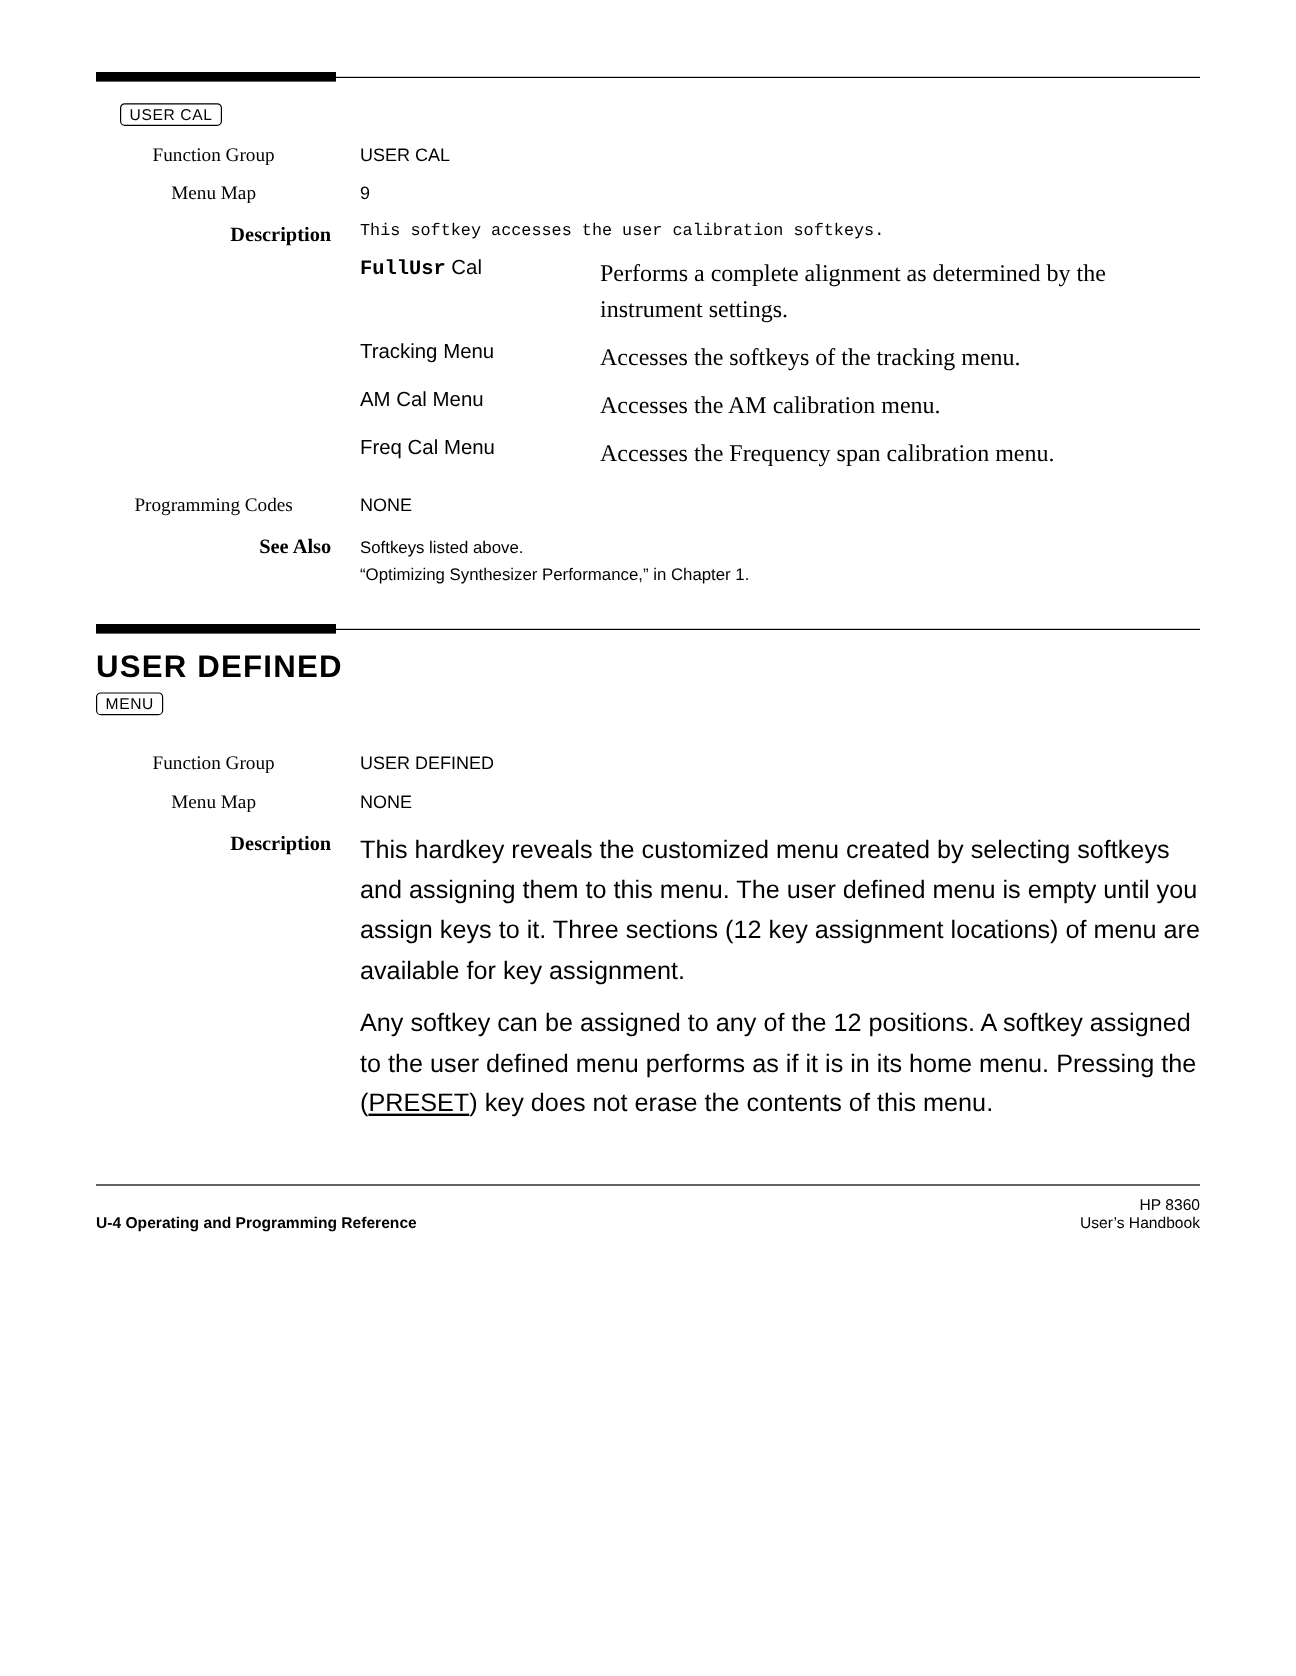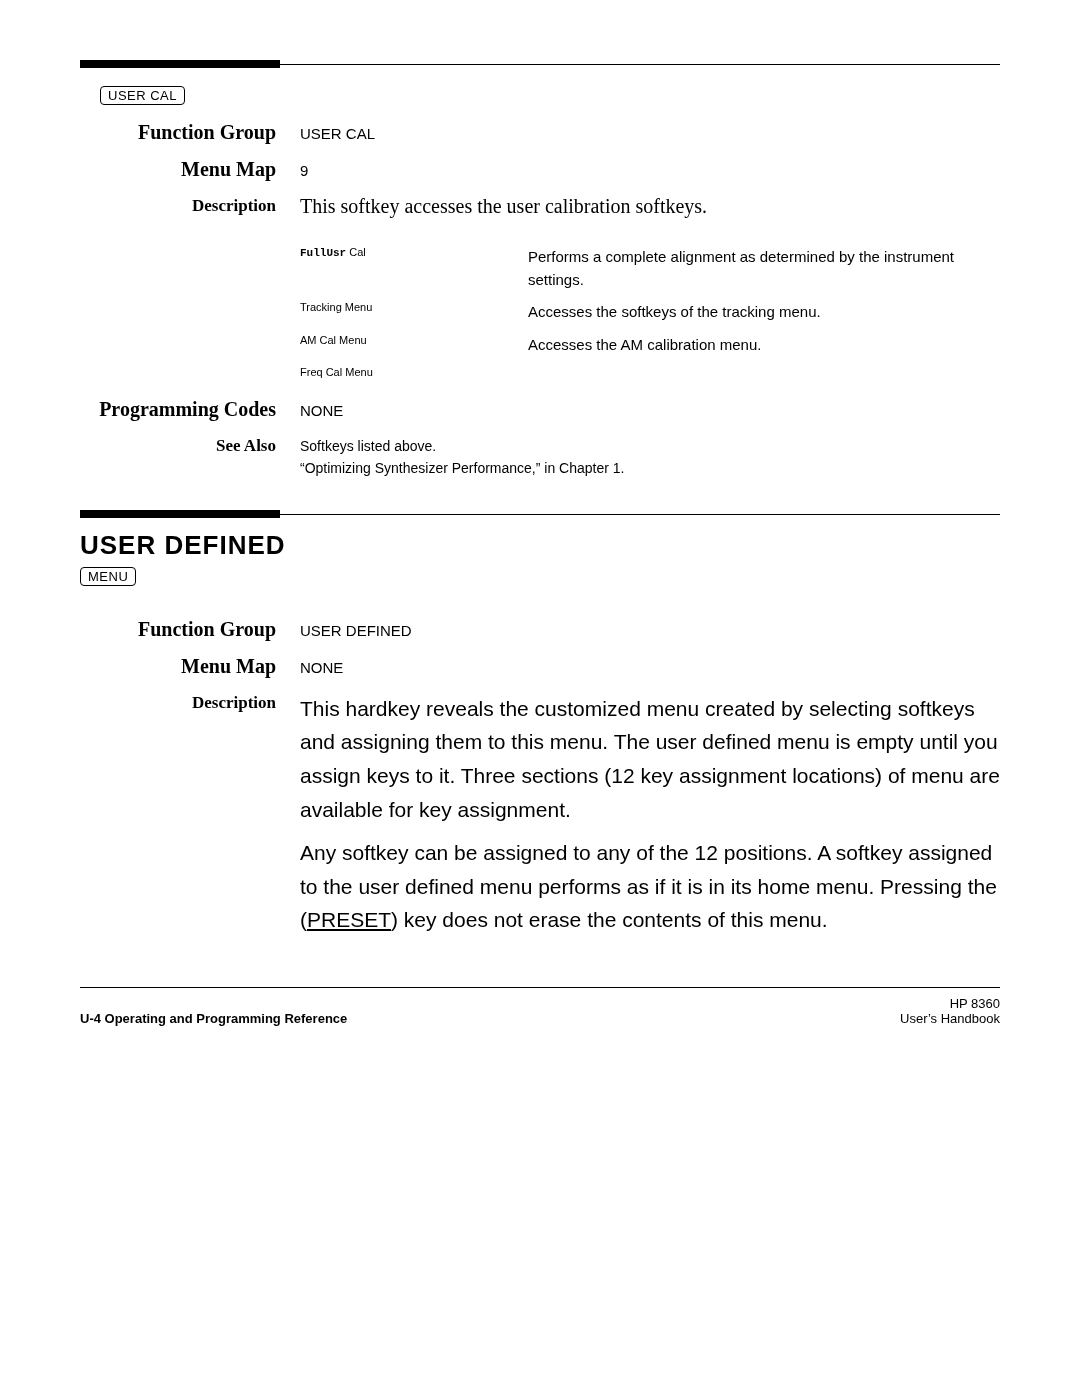--- a/index.html
+++ b/index.html
@@ -59,24 +59,24 @@
     }
 
     
     .field-row {
       display: flex;
       align-items: baseline;
       margin-bottom: 14px;
     }
 
     .field-label-lg {
-      font-weight: bold;
-      font-size: 20px;
+      font-weight: normal;
+      font-size: 16px;
       min-width: 220px;
-      text-align: right;
+      text-align: center;
       padding-right: 24px;
     }
 
     .field-value {
       font-size: 15px;
       font-family: Helvetica, Arial, sans-serif;
     }
 
     
     .description-block {
@@ -92,50 +92,49 @@
       text-align: right;
       padding-right: 24px;
       padding-top: 1px;
     }
 
     .description-content {
       flex: 1;
     }
 
     .description-intro {
-      font-size: 20px;
-      font-family: Liberation Serif, serif;
-      margin-bottom: 28px;
+      font-size: 14px;
+      font-family: Liberation Mono, monospace;
+      margin-bottom: 12px;
     }
 
     
     .softkey-table {
       width: 100%;
       margin-bottom: 6px;
     }
 
     .softkey-row {
       display: flex;
       align-items: flex-start;
       margin-bottom: 10px;
     }
 
     .softkey-name {
       min-width: 200px;
-      font-size: 11px;
+      font-size: 17px;
       font-family: Helvetica, Arial, sans-serif;
       padding-right: 12px;
     }
 
     .softkey-desc {
       flex: 1;
-      font-size: 15px;
-      font-family: Liberation Sans, sans-serif;
+      font-size: 20px;
+      font-family: Liberation Serif, serif;
       line-height: 1.5;
-      margin-left: 28px;
     }
 
     
     .section-divider {
       display: flex;
       align-items: flex-start;
       margin-bottom: 12px;
       margin-top: 30px;
     }
 
@@ -237,20 +236,21 @@
           <span class="softkey-desc">Accesses the softkeys of the tracking menu.</span>
         </div>
 
         <div class="softkey-row">
           <span class="softkey-name">AM Cal Menu</span>
           <span class="softkey-desc">Accesses the AM calibration menu.</span>
         </div>
 
         <div class="softkey-row">
           <span class="softkey-name">Freq Cal Menu</span>
+          <span class="softkey-desc">Accesses the Frequency span calibration menu.</span>
         </div>
 
 
       </div>
     </div>
   </div>
 
   <div class="field-row">
     <span class="field-label-lg">Programming Codes</span>
     <span class="field-value">NONE</span>

